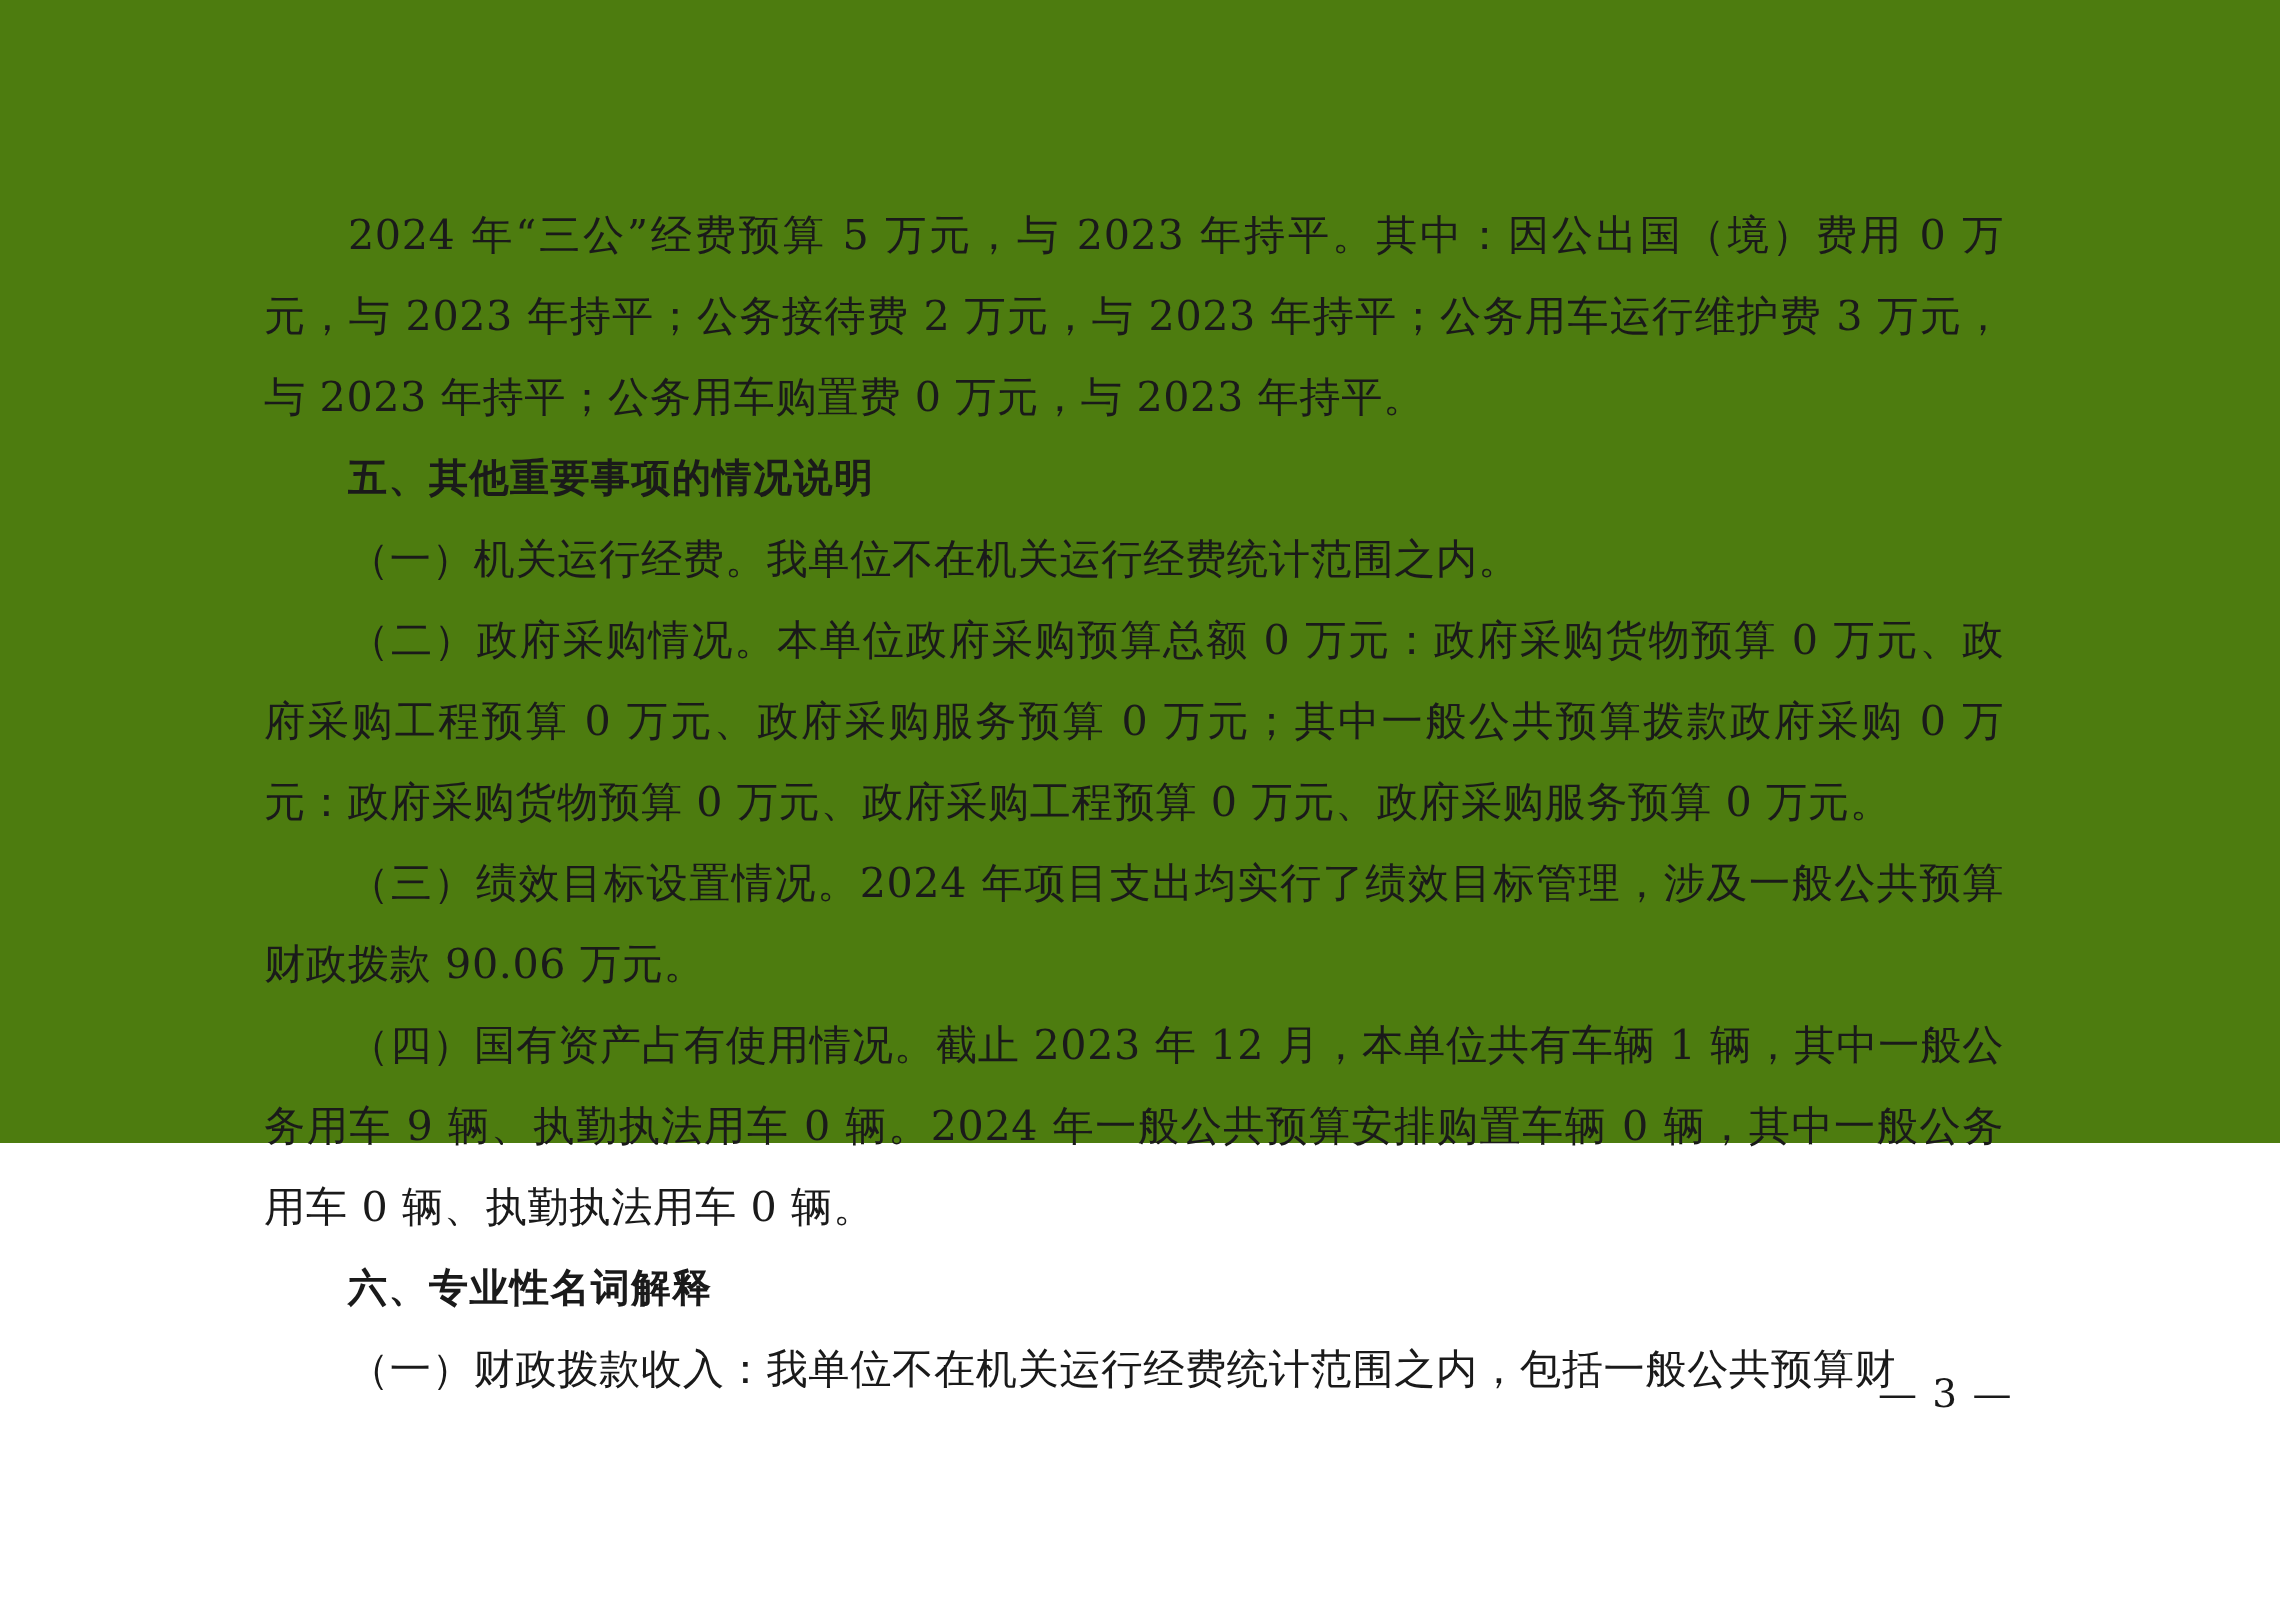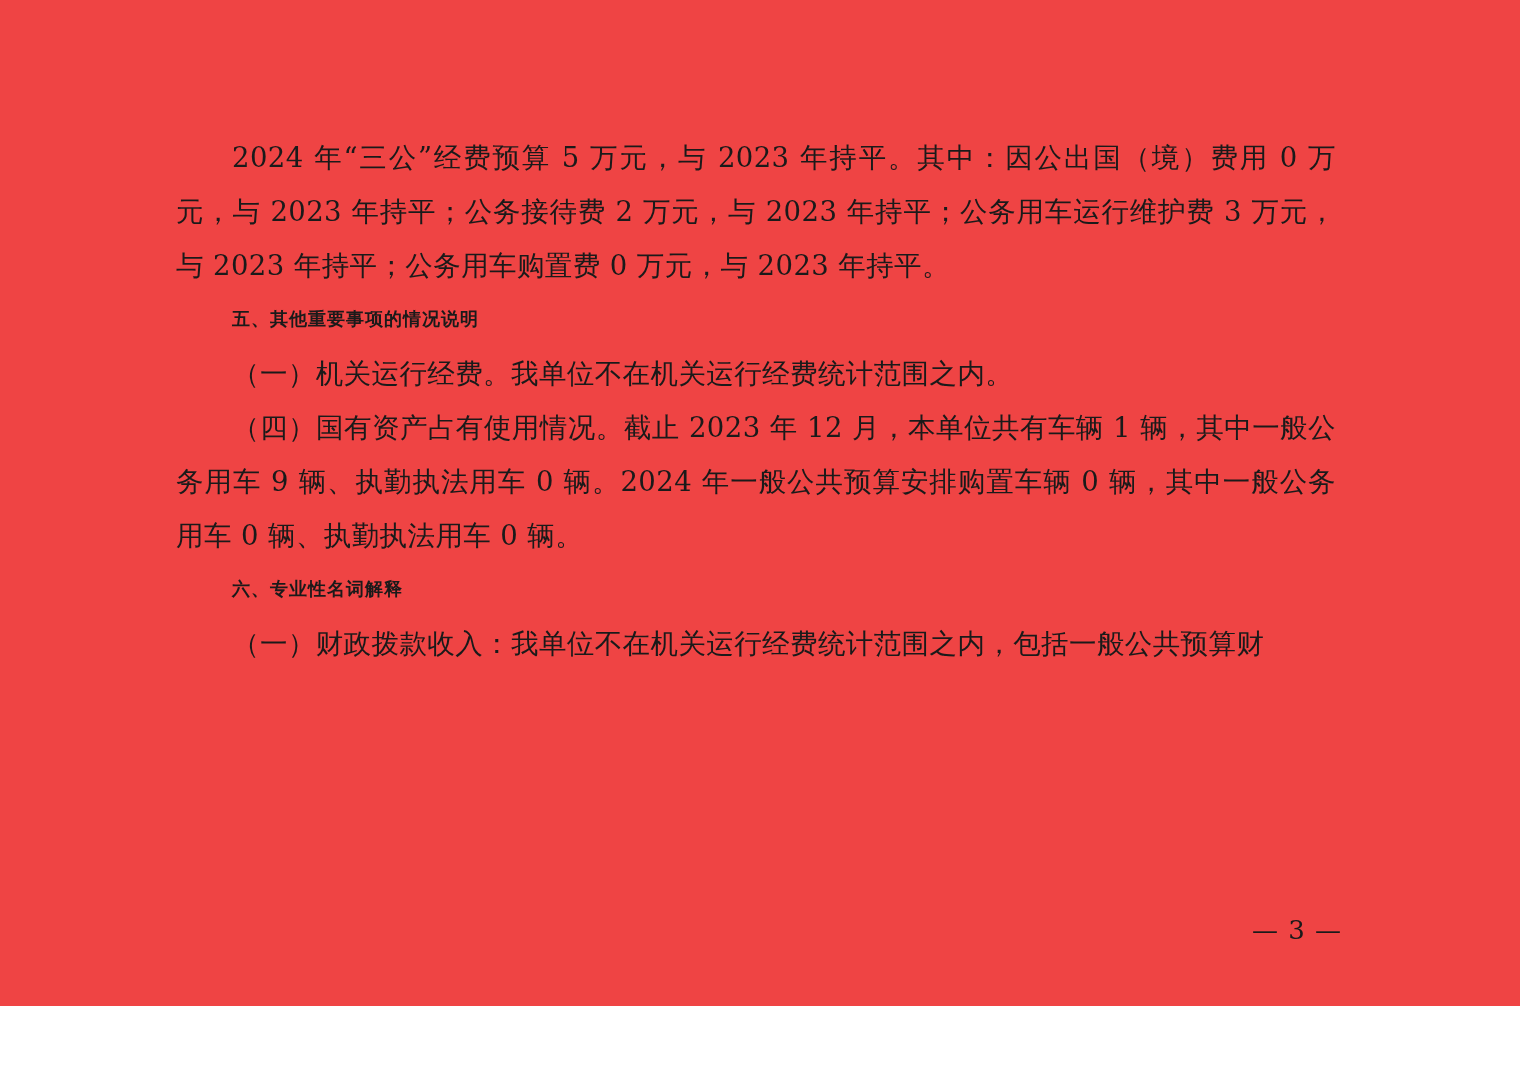--- a/index.html
+++ b/index.html
@@ -14,22 +14,22 @@
     position: relative;
     font-family: "DejaVu Serif", "Liberation Serif", serif;
     color: #1a1a1a;
     overflow: hidden;
   }
   .page {
     position: absolute;
     left: 0;
     top: 0;
     width: 1520px;
-    height: 1006px;
-    background: #ef4444;
+    height: 762px;
+    background: #4d7c0f;
   }
   .content {
     position: absolute;
     left: 176px;
     top: 130px;
     width: 1160px;
   }
   p {
     margin: 0 0 0 0;
     font-size: 27.5px;
@@ -39,39 +39,41 @@
     letter-spacing: 0.4px;
     font-family: "DejaVu Serif", "Liberation Serif", serif;
   }
   p.indent {
     text-indent: 56px;
   }
   p.heading {
     font-weight: bold;
     text-indent: 56px;
     font-family: "DejaVu Sans", "Liberation Sans", sans-serif;
-    font-size: 18px;
+    font-size: 26px;
     letter-spacing: 1px;
   }
   .page-number {
     position: absolute;
     right: 178px;
     top: 915px;
     font-size: 26px;
     font-family: "DejaVu Serif", "Liberation Serif", serif;
     letter-spacing: 1px;
     color: #1a1a1a;
   }
 </style>
 </head>
 <body>
 
 <div class="page">
   <div class="content">
     <p class="indent">2024 年“三公”经费预算 5 万元，与 2023 年持平。其中：因公出国（境）费用 0 万元，与 2023 年持平；公务接待费 2 万元，与 2023 年持平；公务用车运行维护费 3 万元，与 2023 年持平；公务用车购置费 0 万元，与 2023 年持平。</p>
     <p class="heading">五、其他重要事项的情况说明</p>
     <p class="indent">（一）机关运行经费。我单位不在机关运行经费统计范围之内。</p>
+    <p class="indent">（二）政府采购情况。本单位政府采购预算总额 0 万元：政府采购货物预算 0 万元、政府采购工程预算 0 万元、政府采购服务预算 0 万元；其中一般公共预算拨款政府采购 0 万元：政府采购货物预算 0 万元、政府采购工程预算 0 万元、政府采购服务预算 0 万元。</p>
+    <p class="indent">（三）绩效目标设置情况。2024 年项目支出均实行了绩效目标管理，涉及一般公共预算财政拨款 90.06 万元。</p>
     <p class="indent">（四）国有资产占有使用情况。截止 2023 年 12 月，本单位共有车辆 1 辆，其中一般公务用车 9 辆、执勤执法用车 0 辆。2024 年一般公共预算安排购置车辆 0 辆，其中一般公务用车 0 辆、执勤执法用车 0 辆。</p>
     <p class="heading">六、专业性名词解释</p>
     <p class="indent">（一）财政拨款收入：我单位不在机关运行经费统计范围之内，包括一般公共预算财</p>
   </div>
   <div class="page-number">— 3 —</div>
 </div>
 
 </body></html>

